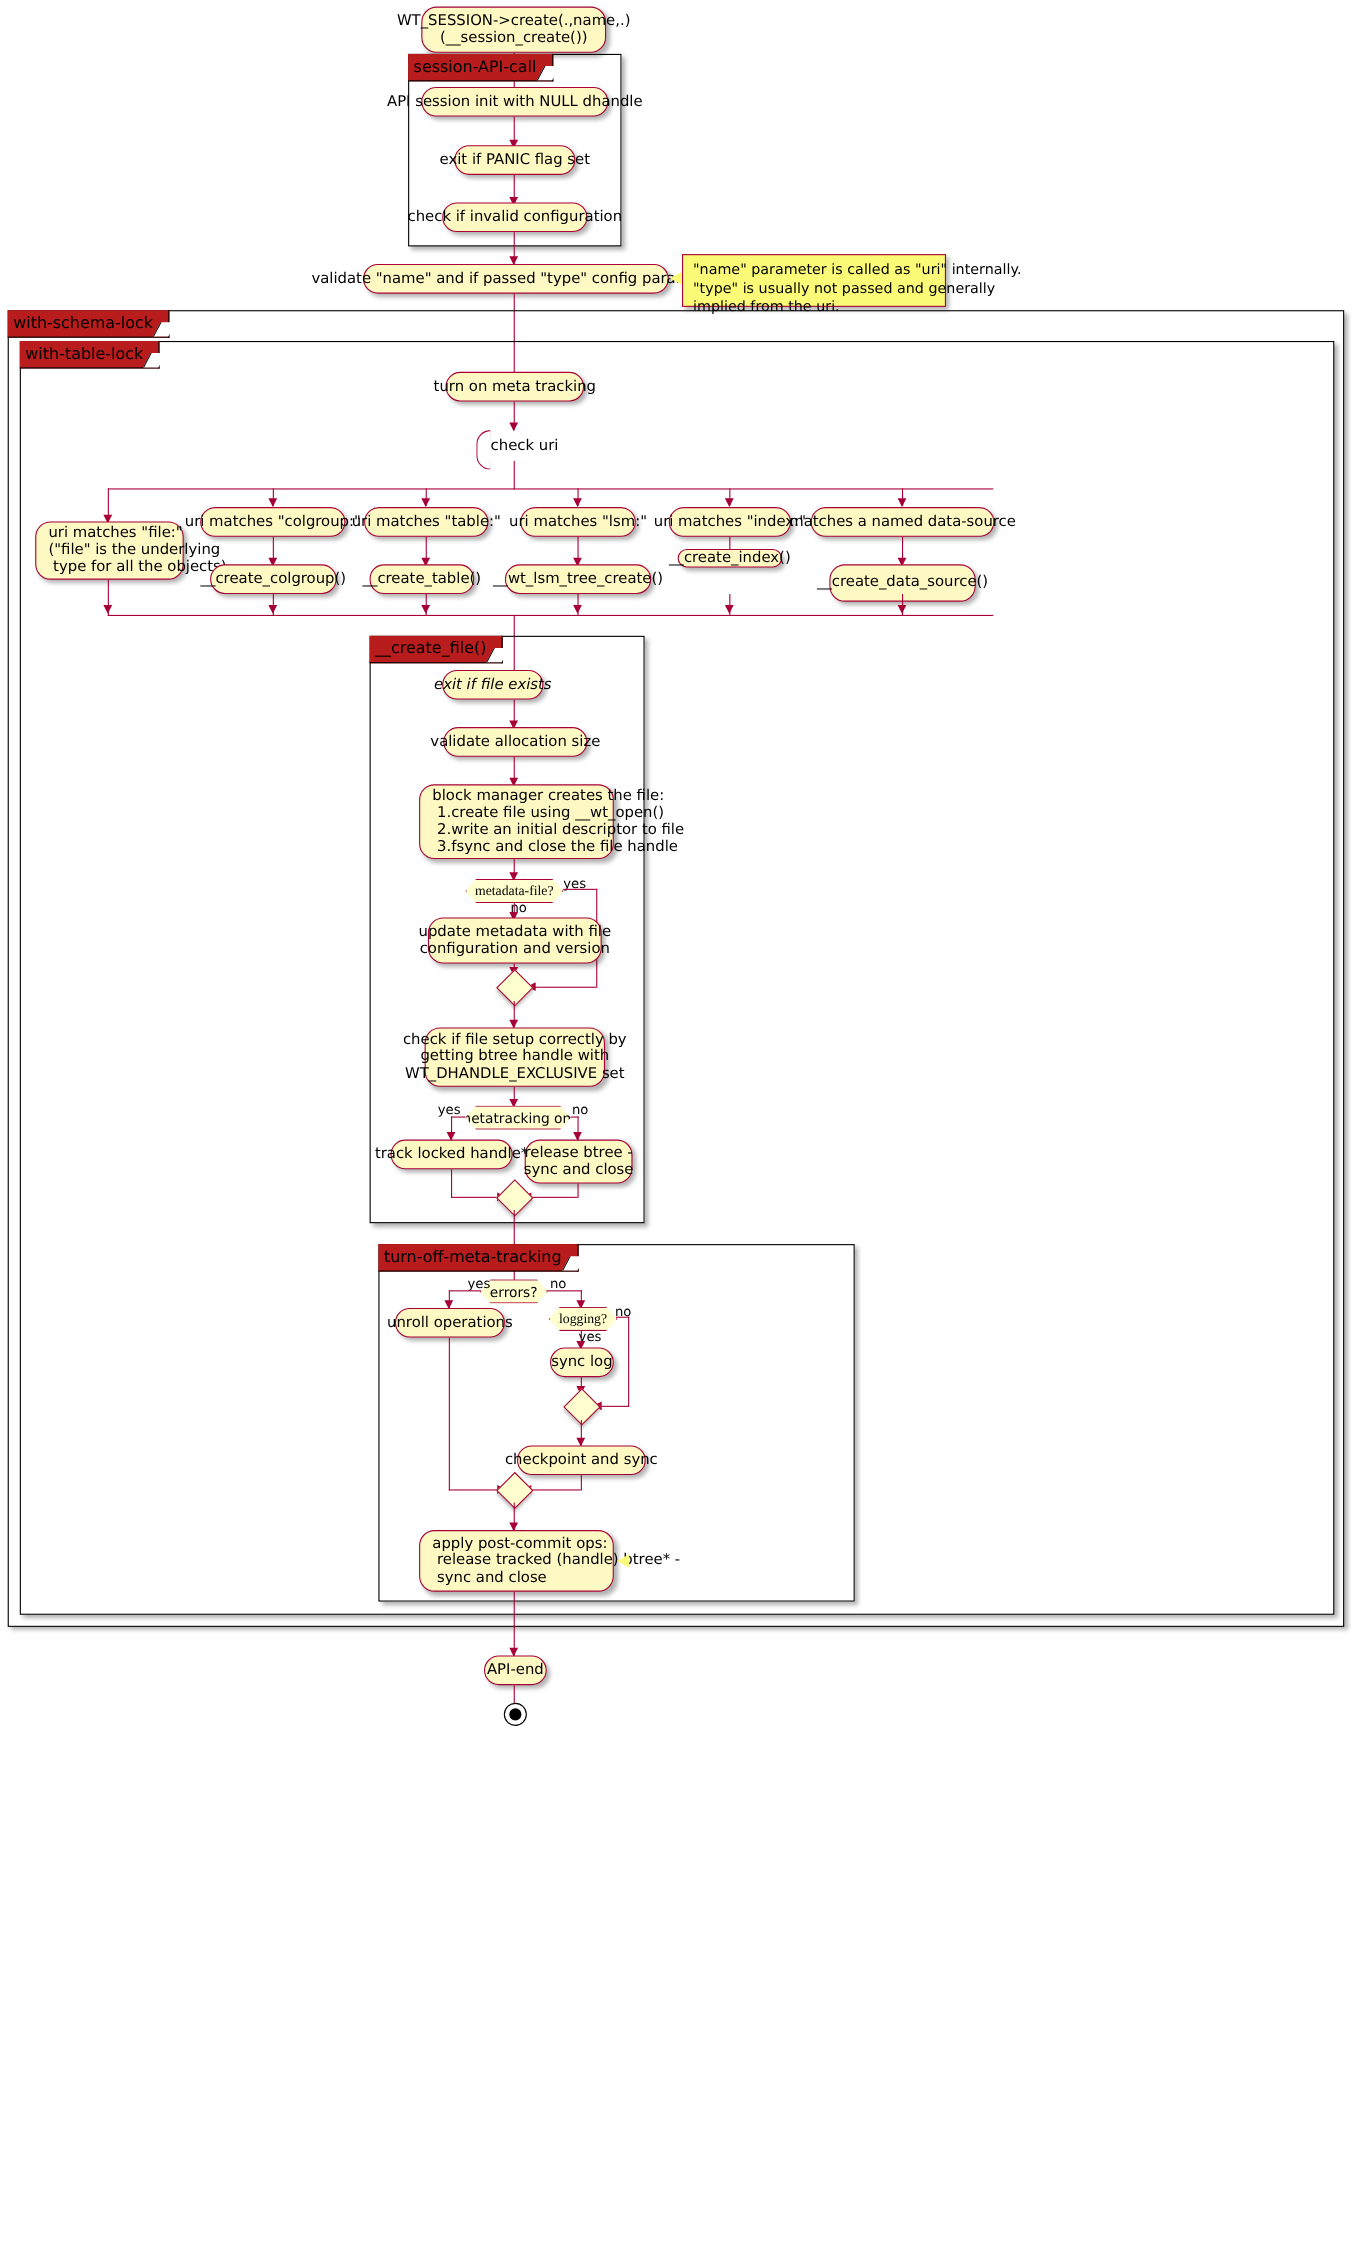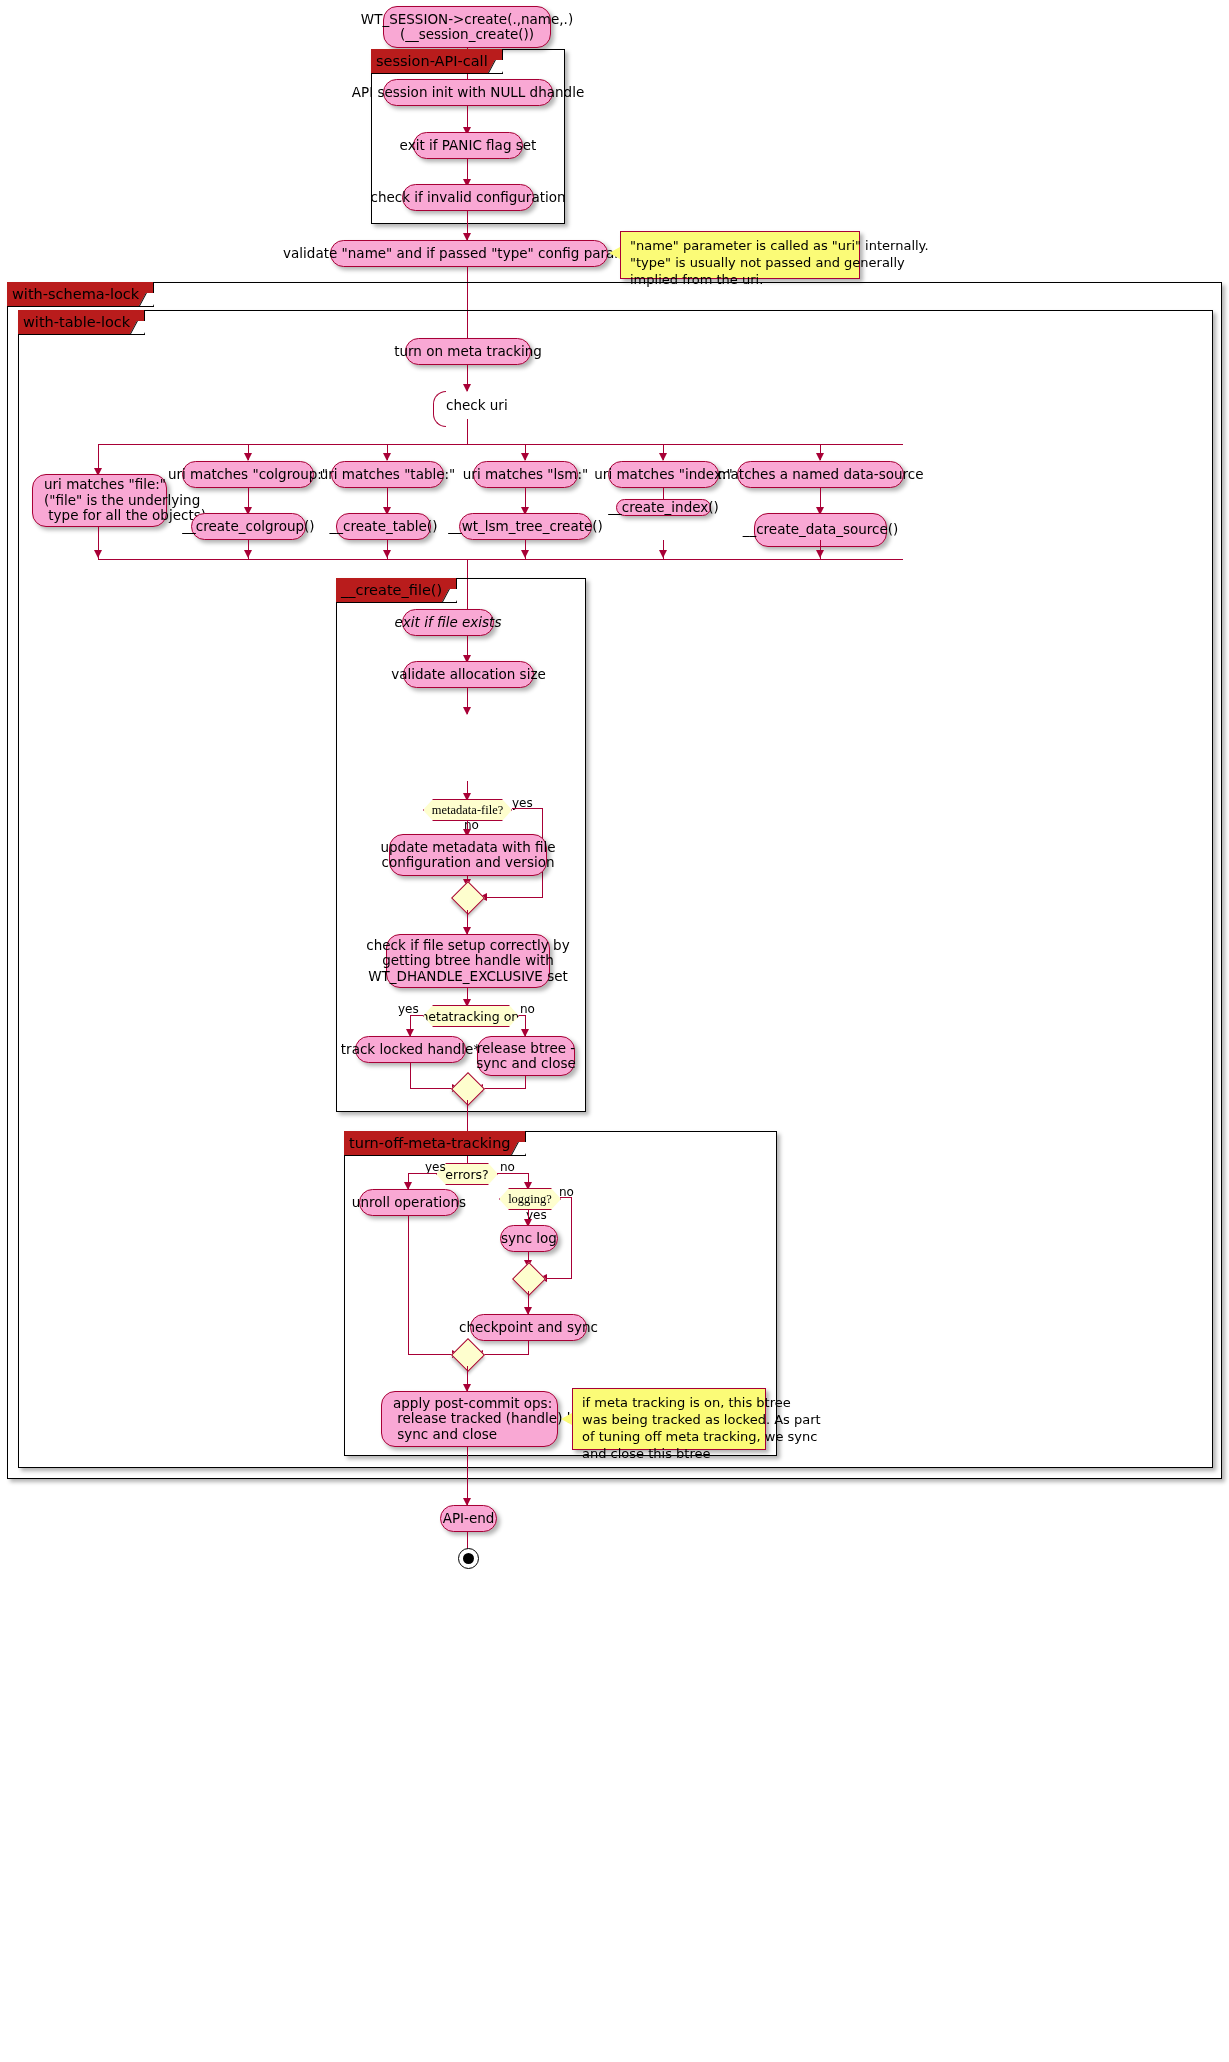--- a/index.html
+++ b/index.html
@@ -13,21 +13,21 @@
     width:1229px;
     height:2062px;
     background:#ffffff;
     overflow:hidden;
   }
 
   
   .act{
     position:absolute;
     box-sizing:border-box;
-    background:#f9a8d4;
+    background:#fef9c3;
     border:1.4px solid #A80036;
     border-radius:14px;
     box-shadow:3px 3px 4px rgba(0,0,0,0.30);
     display:flex;
     align-items:center;
     justify-content:center;
     text-align:center;
     font-size:13.5px;
     line-height:15.5px;
     padding:5px 11px;
@@ -308,20 +308,24 @@
   <div class="part-title" style="left:336px;top:578px;">__create_file()</div>
 
   <div class="act" style="left:402px;top:609px;width:92px;height:27px;font-style:italic;">exit if file exists</div>
   <div class="vline" style="left:467px;top:636px;height:26px;"></div>
   <div class="arrowdown" style="left:463px;top:655px;"></div>
 
   <div class="act" style="left:403px;top:661px;width:131px;height:27px;">validate allocation size</div>
   <div class="vline" style="left:467px;top:688px;height:26px;"></div>
   <div class="arrowdown" style="left:463px;top:707px;"></div>
 
+  <div class="act left" style="left:381px;top:713px;width:177px;height:68px;">block manager creates the file:
+ 1.create file using __wt_open()
+ 2.write an initial descriptor to file
+ 3.fsync and close the file handle</div>
   <div class="vline" style="left:467px;top:781px;height:19px;"></div>
   <div class="arrowdown" style="left:463px;top:793px;"></div>
 
   <div class="hex" style="left:423px;top:799px;width:89px;height:22px;font-family:Liberation Serif, serif;">metadata-file?</div>
   <div class="edgelbl" style="left:512px;top:796px;">yes</div>
   <div class="edgelbl" style="left:464px;top:818px;">no</div>
 
   <div class="vline" style="left:467px;top:821px;height:13px;"></div>
   <div class="arrowdown" style="left:463px;top:829px;"></div>
 
@@ -425,24 +429,20 @@
 
   <div class="diamond" style="left:456px;top:1343px;"></div>
 
   <div class="vline" style="left:467px;top:1366px;height:25px;"></div>
   <div class="arrowdown" style="left:463px;top:1384px;"></div>
 
   <div class="act left" style="left:381px;top:1391px;width:177px;height:56px;">apply post-commit ops:
  release tracked (handle) btree* -
  sync and close</div>
 
-  <div class="note" style="left:572px;top:1388px;width:194px;height:62px;">if meta tracking is on, this btree
-was being tracked as locked. As part
-of tuning off meta tracking, we sync
-and close this btree</div>
   <div class="note-tip" style="left:561px;top:1413px;"></div>
 
   <div class="vline" style="left:467px;top:1447px;height:60px;"></div>
   <div class="arrowdown" style="left:463px;top:1498px;"></div>
 
   <div class="act" style="left:440px;top:1505px;width:57px;height:27px;">API-end</div>
 
   <div class="vline" style="left:467px;top:1532px;height:18px;"></div>
 
   <div class="endcircle" style="left:458px;top:1548px;">

